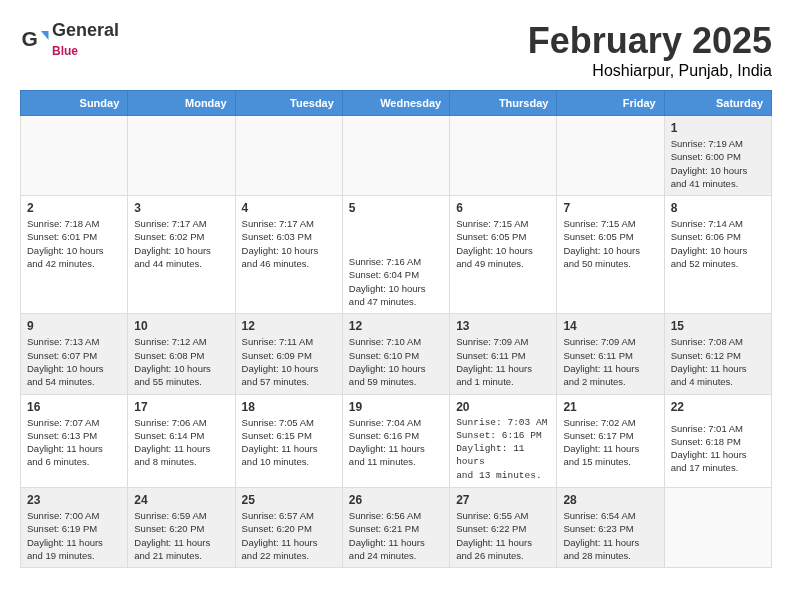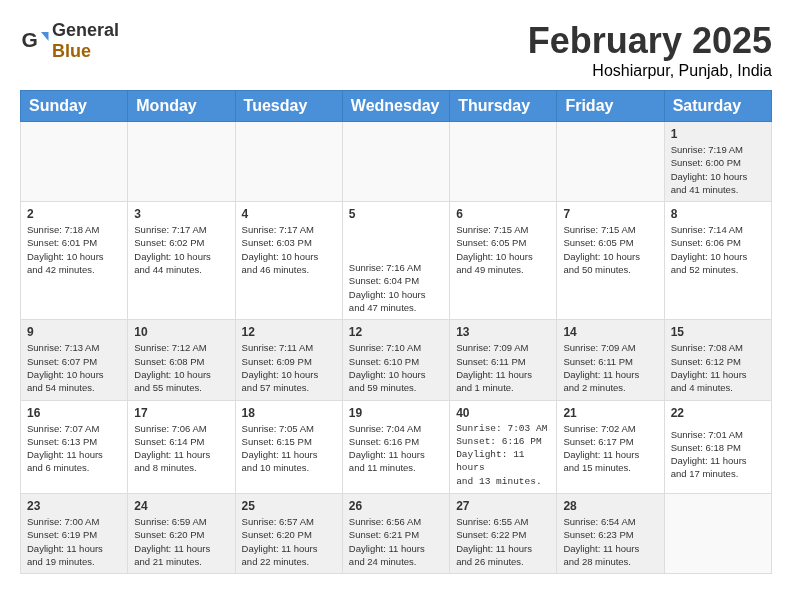--- a/index.html
+++ b/index.html
@@ -19,23 +19,23 @@
     .logo {
       display: flex;
       align-items: center;
     }
     .logo-text-general {
       font-size: 18px;
       font-weight: bold;
       color: #333;
     }
     .logo-text-blue {
-      font-size: 18px;
-      font-weight: bold;
-      color: #a16207;
+      font-size: 12px;
+      font-weight: bold;
+      color: #be185d;
     }
     .logo-icon {
       width: 30px;
       height: 30px;
       margin-right: 2px;
     }
     .title-block {
       text-align: right;
     }
     .month-title {
@@ -48,24 +48,24 @@
       color: #000000;
     }
     .calendar {
       width: 100%;
       border-collapse: collapse;
       border: 1px solid #ccc;
     }
     .calendar th {
       background-color: #4a90d9;
       color: #fff;
-      font-size: 16px;
+      font-size: 11px;
       font-weight: bold;
       padding: 6px 8px;
-      text-align: left;
+      text-align: right;
       border: 1px solid #3a7fc1;
     }
     .calendar td {
       vertical-align: top;
       padding: 5px 6px;
       font-size: 10px;
       color: #333;
       border: 1px solid #ddd;
       width: calc(100% / 7);
       min-height: 80px;
@@ -262,21 +262,21 @@
 and 10 minutes.</div>
         </td>
         <td>
           <div class="day-number">19</div>
           <div class="day-info" style="white-space: pre-line;">Sunrise: 7:04 AM
 Sunset: 6:16 PM
 Daylight: 11 hours
 and 11 minutes.</div>
         </td>
         <td>
-          <div class="day-number">40</div>
+          <div class="day-number">20</div>
           <div class="day-info" style="white-space: pre-line; font-family: Liberation Mono, monospace;">Sunrise: 7:03 AM
 Sunset: 6:16 PM
 Daylight: 11 hours
 and 13 minutes.</div>
         </td>
         <td>
           <div class="day-number">21</div>
           <div class="day-info" style="white-space: pre-line;">Sunrise: 7:02 AM
 Sunset: 6:17 PM
 Daylight: 11 hours

